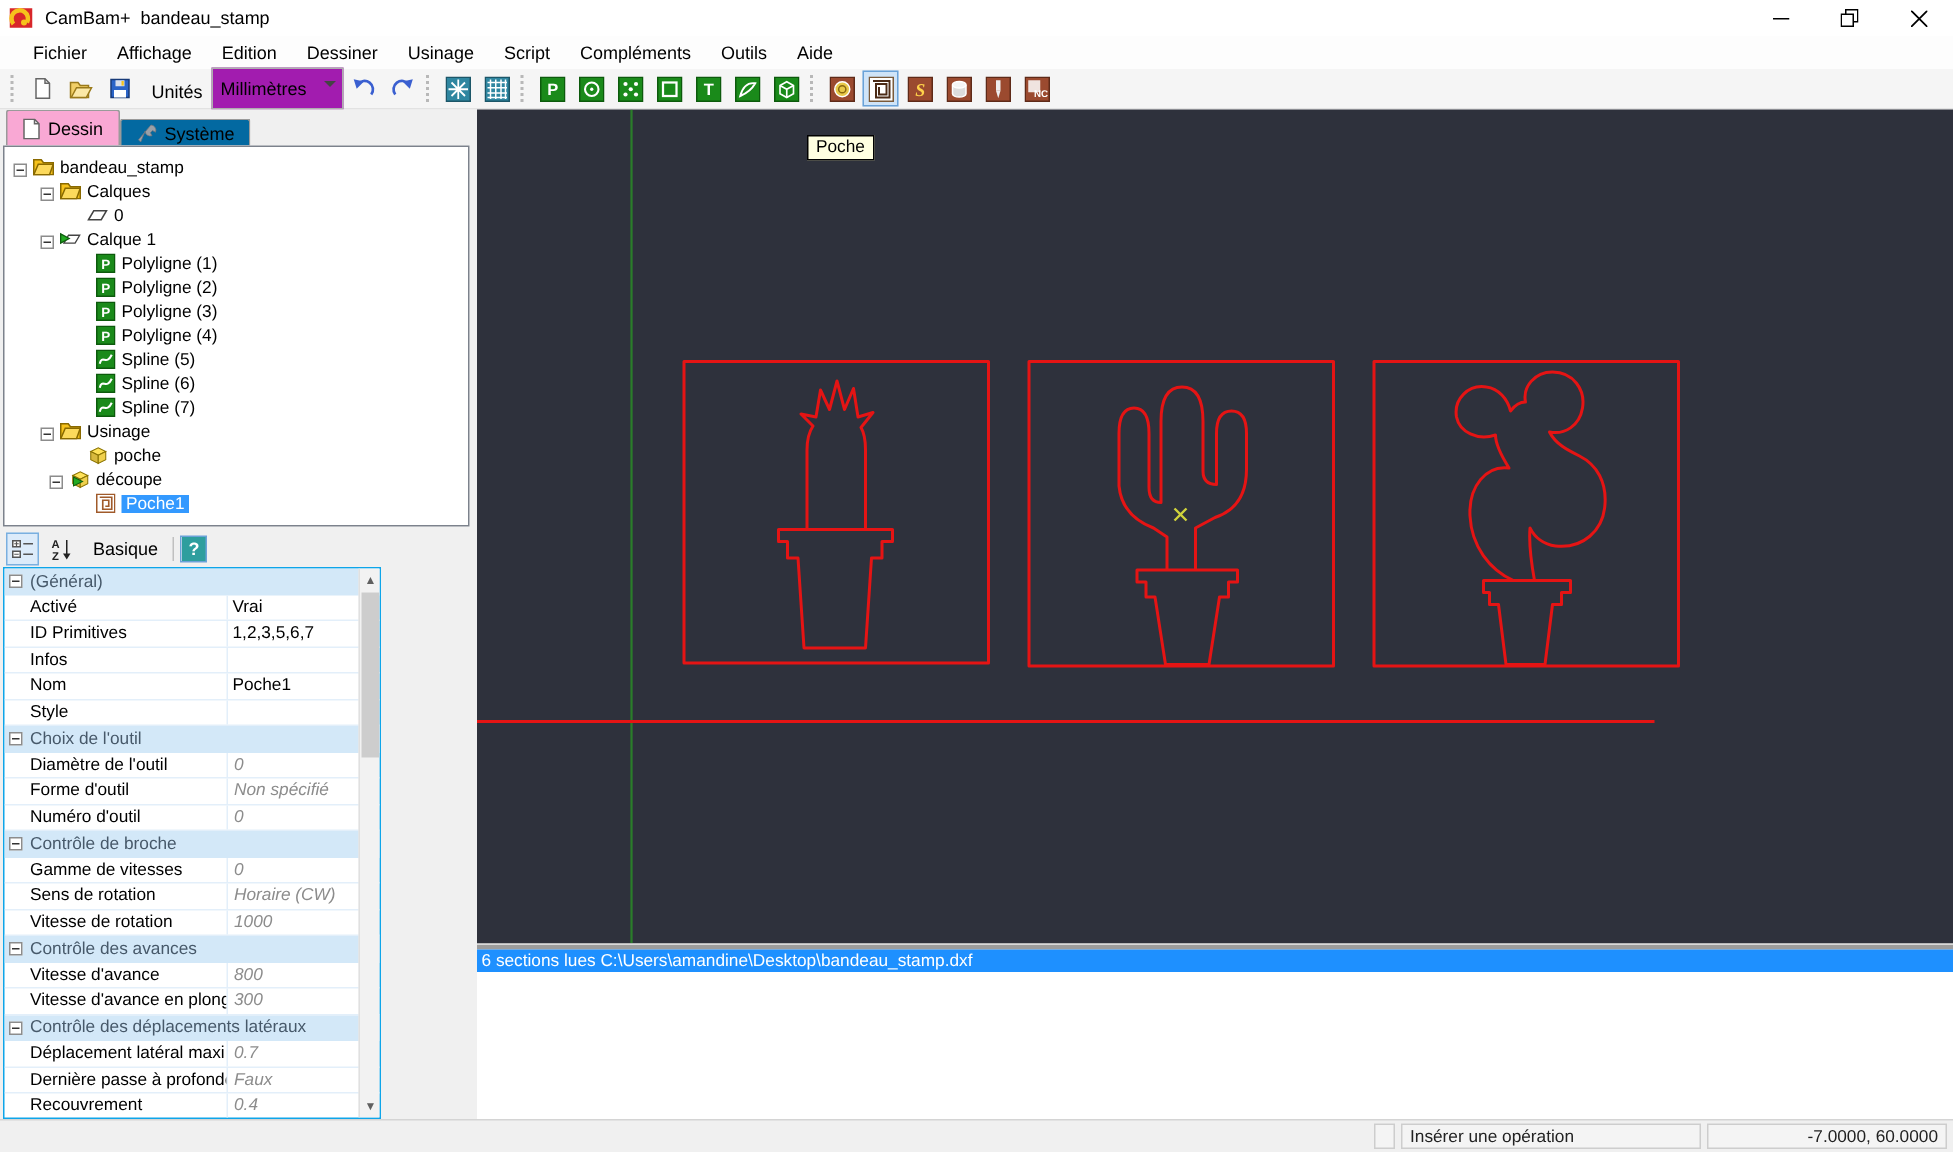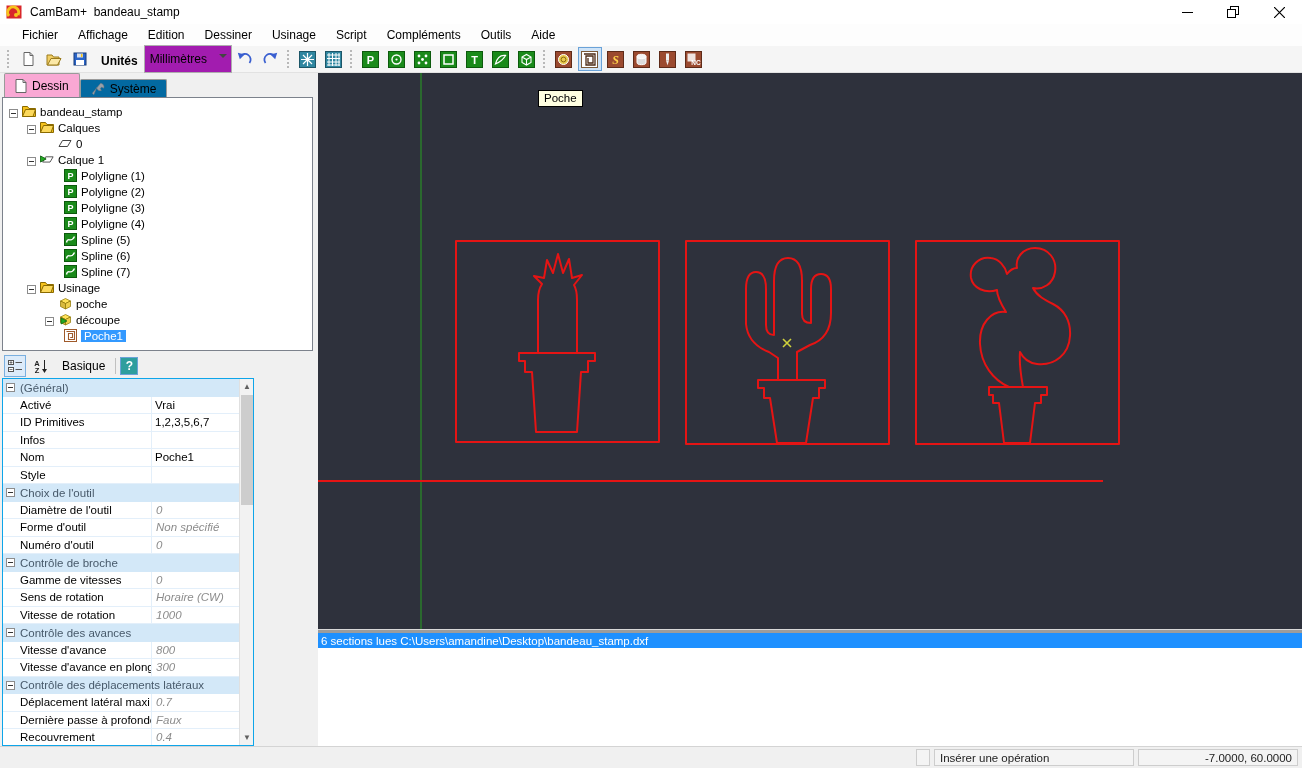--- a/index.html
+++ b/index.html
@@ -16,21 +16,21 @@
 
   
   #menubar { position:absolute; left:0; top:24px; width:1302px; height:22px; background:#fdfdfd; display:flex; align-items:center; padding-left:12px; }
   .menuitem { padding:2px 10px; cursor:default; }
 
   
   #toolbar { position:absolute; left:0; top:46px; width:1302px; height:27px; background:#f5f5f5; display:flex; align-items:center; padding-left:4px; border-bottom:1px solid #e2e2e2; }
   .grip { width:5px; height:18px; margin:0 3px; border-left:2px dotted #b8b8b8; }
   .tbtn { width:24px; height:24px; display:flex; align-items:center; justify-content:center; border:1px solid transparent; margin:0 1px; }
   .tbtn.active { background:#cfe4f8; border:1px solid #6aa2d8; }
-  .tlabel { font-weight:bold; margin:4px 6px 0 8px; }
+  .tlabel { font-weight:normal; margin:4px 6px 0 8px; }
   .combo { width:88px; height:28px; background:#a21caf; border:1px solid #aeaeae; display:flex; align-items:center; padding-left:5px; position:relative; font-size:12px;text-align:right; }
   .combo .arr { position:absolute; right:4px; top:8px; width:0; height:0; border-left:4px solid transparent; border-right:4px solid transparent; border-top:4px solid #444; }
 
   
   #tabsrow { position:absolute; left:0; top:73px; width:318px; height:24px; background:#f0f0f0; display:flex; align-items:flex-end; padding-left:4px; }
   .tab { height:18px; display:flex; align-items:center; gap:5px; padding:0 10px; border:1px solid #9a9a9a; border-bottom:none; background:#0369a1; font-size:12px; border-radius:2px 2px 0 0; }
   .tab.active { background:#f9a8d4; height:24px; }
 
   #treebox { position:absolute; left:2px; top:97px; width:311px; height:254px; background:#fff; border:1px solid #7c828c; overflow:hidden; padding-top:4px; }
   .trow { height:16px; display:flex; align-items:flex-end; gap:4px; white-space:nowrap; font-size:11.5px; }
@@ -404,21 +404,21 @@
       <span class="exp spacer"></span>
       <span class="ticon">
           <svg width="13" height="13" viewBox="0 0 13 13">
             <polygon points="1.5,4 6.5,1.5 11.5,4 6.5,6.5" fill="#ffe259" stroke="#8a7200" stroke-width="0.7"></polygon>
             <polygon points="1.5,4 6.5,6.5 6.5,12 1.5,9.5" fill="#d8b93e" stroke="#8a7200" stroke-width="0.7"></polygon>
             <polygon points="11.5,4 6.5,6.5 6.5,12 11.5,9.5" fill="#efd04c" stroke="#8a7200" stroke-width="0.7"></polygon>
           </svg>
         </span>
       <span>poche</span>
     </div>
-    <div class="trow" style="padding-left:42px">
+    <div class="trow" style="padding-left:30px">
       <span class="exp">
           <i></i>
         </span>
       <span class="ticon">
           <svg width="13" height="13" viewBox="0 0 13 13">
             <polygon points="1.5,4 6.5,1.5 11.5,4 6.5,6.5" fill="#ffe259" stroke="#8a7200" stroke-width="0.7"></polygon>
             <polygon points="1.5,4 6.5,6.5 6.5,12 1.5,9.5" fill="#d8b93e" stroke="#8a7200" stroke-width="0.7"></polygon>
             <polygon points="11.5,4 6.5,6.5 6.5,12 11.5,9.5" fill="#efd04c" stroke="#8a7200" stroke-width="0.7"></polygon>
             <polygon points="2,5 8,8 2,11" fill="#22aa22" stroke="#0e5e0e" stroke-width="0.7"></polygon>
           </svg>

